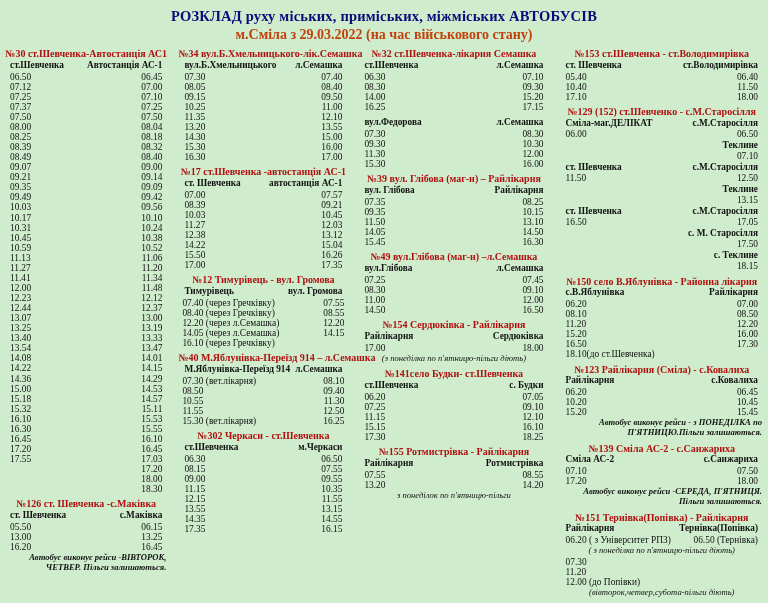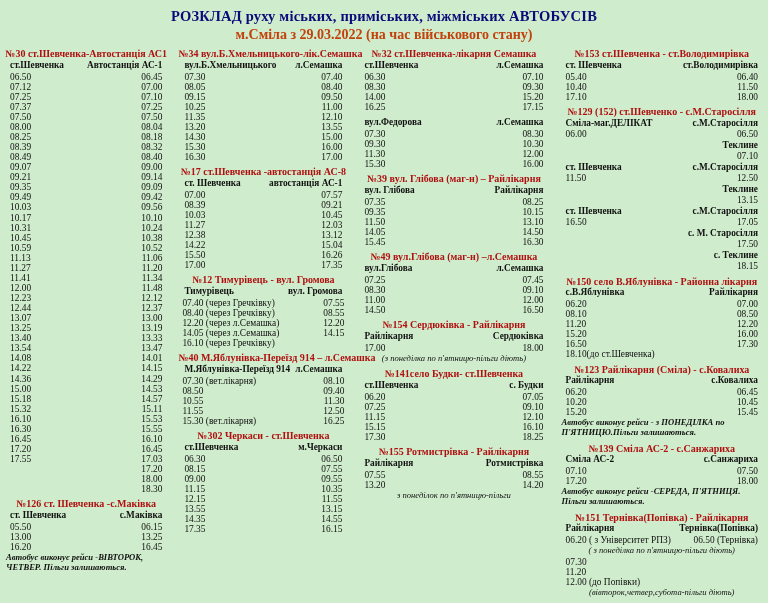--- a/index.html
+++ b/index.html
@@ -19,21 +19,21 @@
   .c2{width:170px;}
   .c3{width:200px;}
   .c4{width:214px;}
   .block{font-size:9.5px;line-height:1.07;}
   .rt{color:#b01010;font-weight:bold;font-size:10px;text-align:center;white-space:nowrap;}
   .sub{display:flex;justify-content:space-between;font-weight:bold;font-size:9.3px;padding:1px 6px 1px 6px;white-space:nowrap;}
   .rows{padding:0 6px;}
   .row{display:flex;justify-content:space-between;white-space:nowrap;}
   .row span{font-size:9.4px;}
   .rows.wide{padding:0 4px;}
-  .note{font-size:8.6px;font-style:italic;text-align:left;font-weight:bold;color:#111;line-height:1.12;padding:1px 2px;}
+  .note{font-size:8.6px;font-style:italic;text-align:right;font-weight:bold;color:#111;line-height:1.12;padding:1px 2px;}
   .note2{font-size:8.6px;font-style:italic;text-align:center;line-height:1.12;padding:1px 2px;}
 </style>
 </head>
 <body>
 
 <div class="page">
 
   <div class="header">
     <div class="t1">РОЗКЛАД руху міських, приміських, міжміських АВТОБУСІВ</div>
     <div class="t2">м.Сміла з 29.03.2022 (на час військового стану)</div>
@@ -288,21 +288,21 @@
               <span>16.00</span>
             </div>
           <div class="row">
               <span>16.30</span>
               <span>17.00</span>
             </div>
         </div>
       </div>
 
       <div class="block">
-        <div class="rt">№17 ст.Шевченка -автостанція АС-8</div>
+        <div class="rt">№17 ст.Шевченка -автостанція АС-1</div>
         <div class="sub">
           <span>ст. Шевченка</span>
           <span>автостанція АС-1</span>
         </div>
         <div class="rows">
           <div class="row">
               <span>07.00</span>
               <span>07.57</span>
             </div>
           <div class="row">

